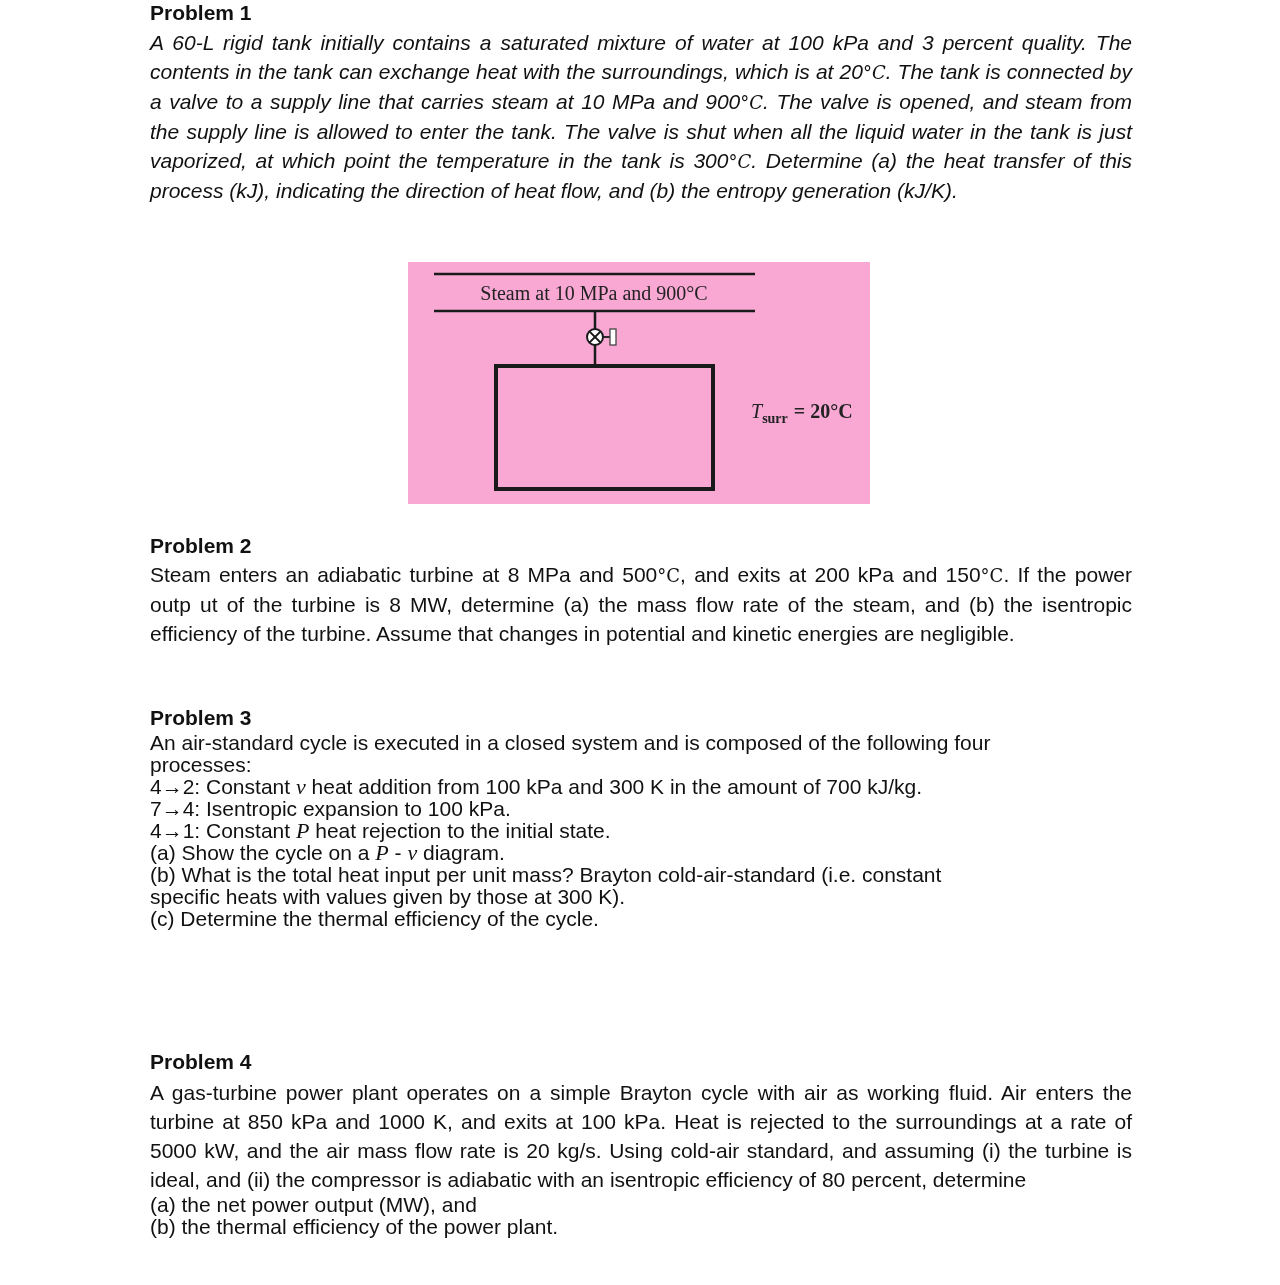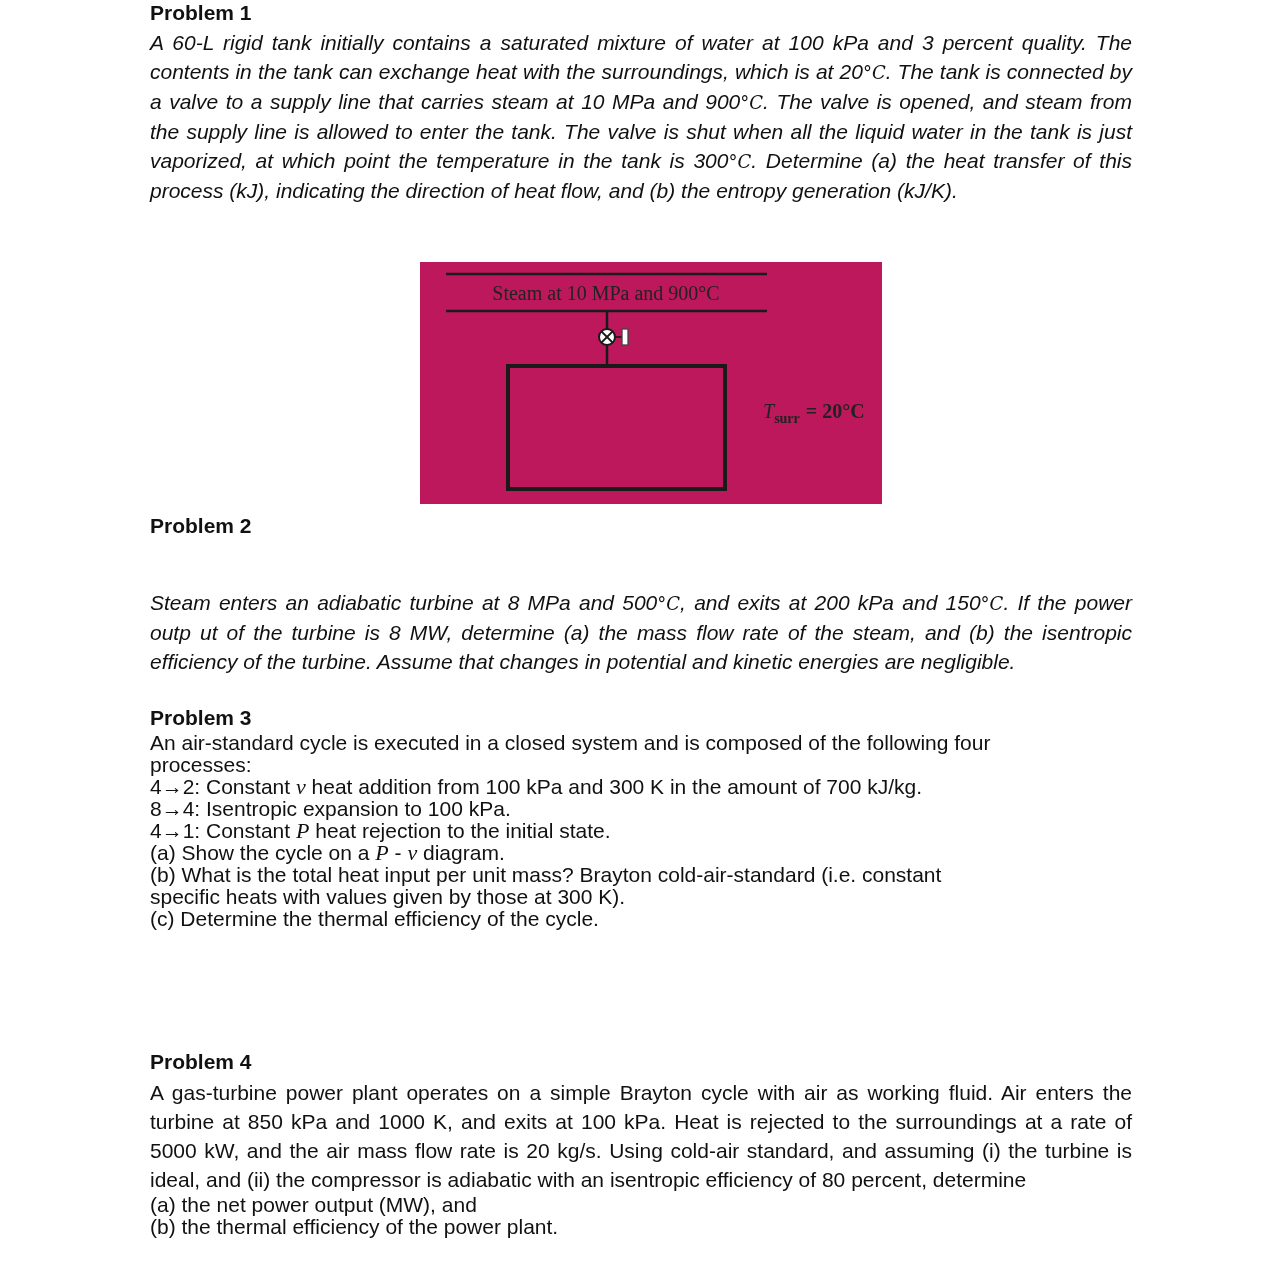--- a/index.html
+++ b/index.html
@@ -11,23 +11,23 @@
   .title { font-weight: bold; font-size: 21px; line-height: 28px; margin: 0; }
   .para {
     font-size: 21px; line-height: 29px; margin: 0; text-align: justify;
     text-align-last: left;
   }
   .line { font-size: 21px; line-height: 22px; margin: 0; }
   .deg { font-family: "DejaVu Serif", serif; font-size: 18px; }
   .it { font-family: "Liberation Serif", serif; font-style: italic; font-size: 22px; }
   #p1-title { position: absolute; top: -1px; }
   #p1-text { position: absolute; top: 28px; font-style: italic; }
-  #fig { position: absolute; left: 270px; top: 262px; width: 462px; height: 242px; background: #be185d; }
-  #p2-title { position: absolute; top: 512px; }
-  #p2-text { position: absolute; top: 588px; font-style: italic; }
+  #fig { position: absolute; left: 258px; top: 262px; width: 462px; height: 242px; background: #f9a8d4; }
+  #p2-title { position: absolute; top: 532px; }
+  #p2-text { position: absolute; top: 560px; }
   #p3-title { position: absolute; top: 704px; }
   #p3-text { position: absolute; top: 732px; }
   #p4-title { position: absolute; top: 1048px; }
   #p4-text { position: absolute; top: 1078px; }
   .svgtext { font-family: "Liberation Serif", serif; font-size: 20px; fill: #222; }
 </style>
 </head>
 <body>
 
 <div class="page">
@@ -59,21 +59,21 @@
     </svg>
   </div>
 
   <div id="p2-title" class="title">Problem 2</div>
   <p id="p2-text" class="para"><span>Steam enters an adiabatic turbine at 8 MPa and 500</span><span class="deg">°C</span><span>, and exits at 200 kPa and 150</span><span class="deg">°C</span><span>. If the power outp ut of the turbine is 8 MW, determine (a) the mass flow rate of the steam, and (b) the isentropic efficiency of the turbine. Assume that changes in potential and kinetic energies are negligible.</span></p>
 
   <div id="p3-title" class="title">Problem 3</div>
   <div id="p3-text">
     <p class="line" style="width:930px">An air-standard cycle is executed in a closed system and is composed of the following four processes:</p>
     <p class="line"><span>4→2: Constant </span><span class="it">v</span><span> heat addition from 100 kPa and 300 K in the amount of 700 kJ/kg.</span></p>
-    <p class="line"><span>8→4: Isentropic expansion to 100 kPa.</span></p>
+    <p class="line"><span>7→4: Isentropic expansion to 100 kPa.</span></p>
     <p class="line"><span>4→1: Constant </span><span class="it">P</span><span> heat rejection to the initial state.</span></p>
     <p class="line"><span>(a) Show the cycle on a </span><span class="it">P</span><span> - </span><span class="it">v</span><span> diagram.</span></p>
     <p class="line">(b) What is the total heat input per unit mass? Brayton cold-air-standard (i.e. constant</p>
     <p class="line">specific heats with values given by those at 300 K).</p>
     <p class="line">(c) Determine the thermal efficiency of the cycle.</p>
   </div>
 
   <div id="p4-title" class="title">Problem 4</div>
   <div id="p4-text">
     <p class="para">A gas-turbine power plant operates on a simple Brayton cycle with air as working fluid. Air enters the turbine at 850 kPa and 1000 K, and exits at 100 kPa. Heat is rejected to the surroundings at a rate of 5000 kW, and the air mass flow rate is 20 kg/s. Using cold-air standard, and assuming (i) the turbine is ideal, and (ii) the compressor is adiabatic with an isentropic efficiency of 80 percent, determine</p>

